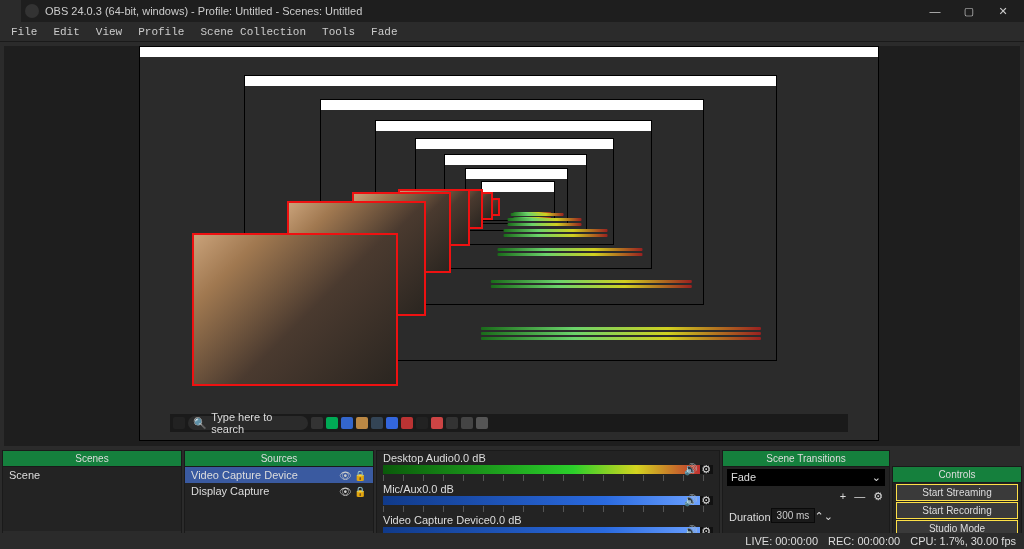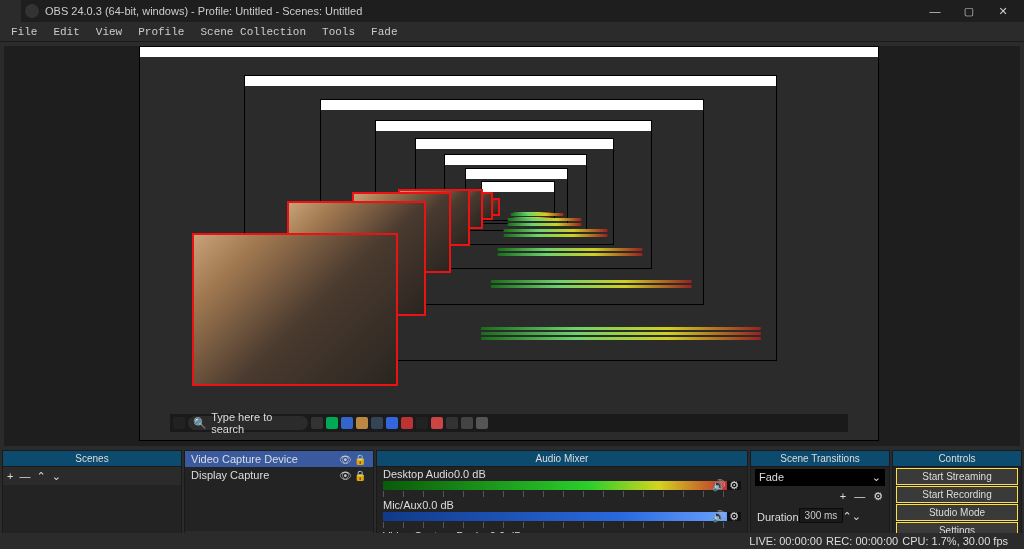--- a/index.html
+++ b/index.html
@@ -20,48 +20,48 @@
 .nest .mix { position:absolute; left:50%; top:70%; width:38%; height:20%; transform:translateX(-10%); }
 .nest .mix .bar { height:3px; margin:2px 0; background:linear-gradient(90deg,#1a6b1a,#6bd36b,#d0d020,#992020); border-radius:1px; }
 .nest .cam { position:absolute; left:8%; bottom:16%; width:26%; height:42%; border:2px solid #e11; background:linear-gradient(135deg,#c9a27a 0%,#a07850 20%,#4a3a2f 55%,#2a2520 100%); }
 
 .tb { position:absolute; left:22%; right:8%; bottom:2px; height:18px; background:#1a1a1a; display:flex; align-items:center; gap:3px; padding:0 3px; }
 .tb .sbox { flex:0 0 120px; height:14px; background:#2b2b2b; border-radius:7px; display:flex; align-items:center; padding:0 6px; color:#888; font-size:9px; gap:4px; }
 .tb i { width:12px; height:12px; border-radius:2px; }
 
 .lower { display:flex; height:100px; gap:2px; padding:0 2px; }
 .panel { background:#232323; display:flex; flex-direction:column; border:1px solid #1a1a1a; }
-.panel .hd { text-align:center; font-size:10px; padding:2px; background:#0c4a6e; border-bottom:1px solid #1a1a1a; }
+.panel .hd { text-align:center; font-size:10px; padding:2px; background:#15803d; border-bottom:1px solid #1a1a1a; }
 .panel .body { flex:1; overflow:hidden; position:relative; }
 .panel .ft { height:18px; background:#2b2b2b; display:flex; align-items:center; gap:6px; padding:0 4px; color:#bbb; }
 
 .scenes { width:180px; }
 .sources { width:190px; }
 .mixer { flex:1; }
-.trans { width:140px; }
-.controls { width:130px; }
+.trans { width:168px; }
+.controls { width:130px;margin-top:16px; }
 
 .listrow { padding:2px 6px; display:flex; align-items:center; justify-content:space-between; font-size:10px; }
 .listrow.sel { background:#3a5aa0; color:#fff; }
 .eye { font-size:10px; color:#ccc; }
 
 .mixrow { padding:1px 6px; }
 .mixrow .lbl { display:flex; font-size:9px; color:#bbb; }
 .mixrow .meter { height:9px; background:#111; margin:1px 0; position:relative; display:flex; align-items:center; }
 .mixrow .meter .fill { height:100%; }
 .mixrow .ruler { height:6px; background:repeating-linear-gradient(90deg,#555 0,#555 1px,transparent 1px,transparent 20px); }
 .mixrow .icons { position:absolute; right:2px; display:flex; gap:3px; color:#ccc; }
 
 .ctrlbtn { background:#3a3a3a; margin:1px 3px; text-align:center; padding:2px; font-size:10px; border:1px solid #fde047; cursor:pointer; }
 
 .translabel { display:flex; align-items:flex-end; gap:0; padding:3px 6px; font-size:10px; }
 .translabel input { width:44px; background:#1a1a1a; border:1px solid #0a0a0a; color:#ccc; font-size:10px; padding:1px 5px; }
 .transsel { background:#000000; margin:2px 4px; padding:2px 4px; font-size:10px; display:flex; justify-content:space-between; }
 
-.status { position:absolute; bottom:0; right:0; height:16px; background:#2b2b2b; display:flex; align-items:center; gap:4px; padding:0 16px; font-size:10px; color:#aaa; width:100%; justify-content:flex-end; }
+.status { position:absolute; bottom:0; right:0; height:16px; background:#2b2b2b; display:flex; align-items:center; gap:10px; padding:0 8px; font-size:10px; color:#aaa; width:100%; justify-content:flex-end; }
 </style>
 </head>
 <body>
 
 <div class="titlebar">
   <span class="icon"></span>
   <span class="title">OBS 24.0.3 (64-bit, windows) - Profile: Untitled - Scenes: Untitled</span>
   <div class="winbtns">
     <div class="winbtn">—</div>
     <div class="winbtn">▢</div>
@@ -175,50 +175,55 @@
           <i style="background:#555"></i>
       </div>
     </div>
   </div>
 </div>
 
 <div class="lower">
 
   <div class="panel scenes">
     <div class="hd">Scenes</div>
+    <div class="body">
+      <div class="listrow">
+          <span>Scene</span>
+        </div>
+    </div>
     <div class="ft">
       <span>+</span>
       <span>—</span>
       <span>⌃</span>
       <span>⌄</span>
     </div>
   </div>
 
   <div class="panel sources">
+    <div class="hd">Sources</div>
     <div class="body">
       <div class="listrow sel">
         <span>Video Capture Device</span>
         <span class="eye">👁 🔒</span>
       </div>
       <div class="listrow">
         <span>Display Capture</span>
         <span class="eye">👁 🔒</span>
       </div>
     </div>
     <div class="ft">
       <span>+</span>
       <span>—</span>
       <span>⚙</span>
       <span>⌃</span>
       <span>⌄</span>
     </div>
   </div>
 
   <div class="panel mixer">
-    <div class="hd">Audio Mixer</div>
     <div class="body" id="mixbody">
         <div class="mixrow">
           <div class="lbl">
             <span>Desktop Audio</span>
             <span>0.0 dB</span>
           </div>
   <div class="meter">
             <div class="fill" style="width:96%;background:linear-gradient(90deg,#0a5a0a,#2bcf2b 60%,#d4d420 80%,#c03030)"></div>
   <div class="icons">
               <span>🔊</span>

